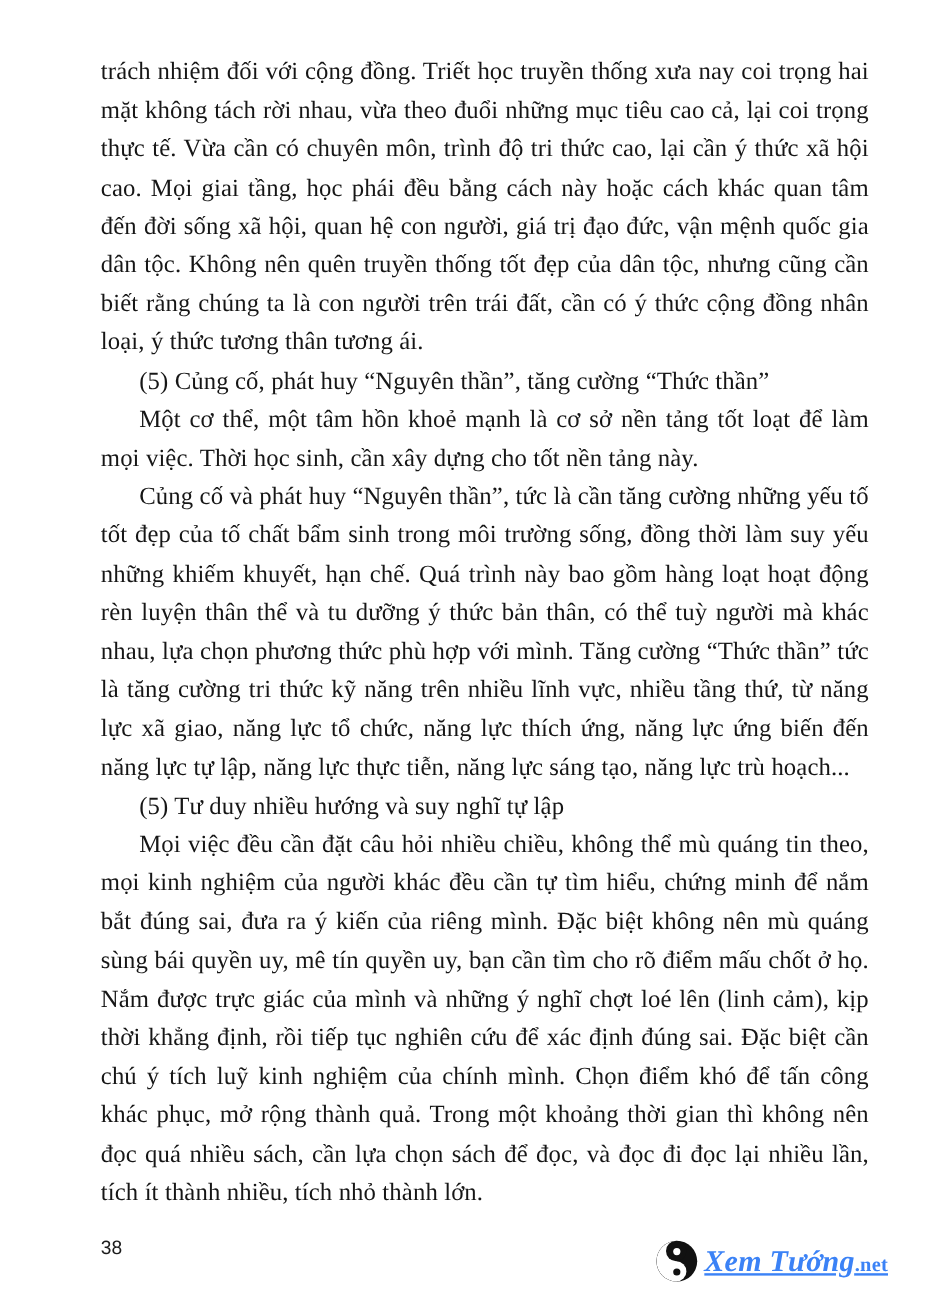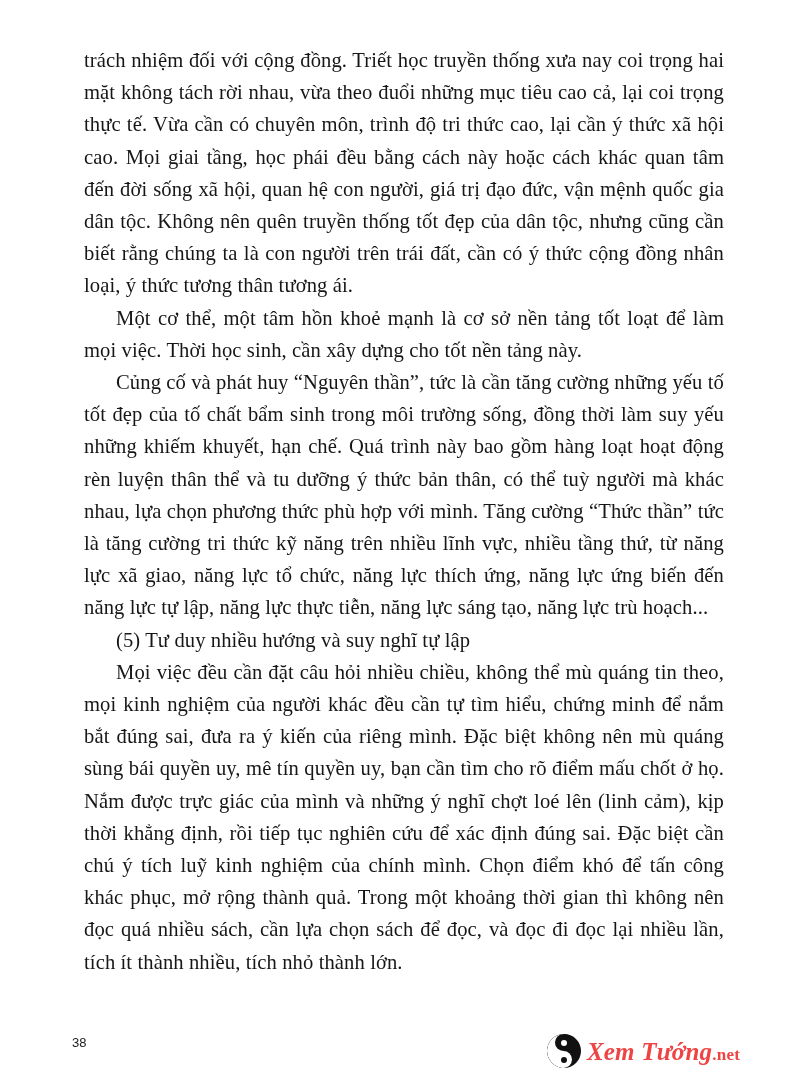--- a/index.html
+++ b/index.html
@@ -36,23 +36,23 @@
     margin-top: 0;
   }
   .indent {
     text-indent: 32px;
   }
   .gap {
     margin-top: 6px;
   }
   .footer {
     position: absolute;
-    left: 72px;
+    left: 84px;
     bottom: 36px;
-    font-size: 13px;
+    font-size: 16px;
     font-family: "Liberation Sans", sans-serif;
     color: #1b1b1b;
   }
   .watermark {
     position: absolute;
     right: 46px;
     bottom: 18px;
     display: flex;
     align-items: center;
     gap: 6px;
@@ -105,37 +105,39 @@
     height: 6px;
     border-radius: 50%;
     background: #111111;
     z-index: 3;
   }
   .wm-text {
     font-family: "Liberation Serif", serif;
     font-style: italic;
     font-weight: bold;
     font-size: 25px;
-    color: #ef4444;
+    color: #3b82f6;
     letter-spacing: 0.2px;
     line-height: 1;
+    text-decoration: underline;
   }
   .wm-text .suffix {
     font-size: 17px;
     font-style: normal;
     font-weight: bold;
   }
 </style>
 </head>
 <body>
 
 <div class="page">
 
   <div class="body-text">
     <p class="para">trách nhiệm đối với cộng đồng. Triết học truyền thống xưa nay coi trọng hai mặt không tách rời nhau, vừa theo đuổi những mục tiêu cao cả, lại coi trọng thực tế. Vừa cần có chuyên môn, trình độ tri thức cao, lại cần ý thức xã hội cao. Mọi giai tầng, học phái đều bằng cách này hoặc cách khác quan tâm đến đời sống xã hội, quan hệ con người, giá trị đạo đức, vận mệnh quốc gia dân tộc. Không nên quên truyền thống tốt đẹp của dân tộc, nhưng cũng cần biết rằng chúng ta là con người trên trái đất, cần có ý thức cộng đồng nhân loại, ý thức tương thân tương ái.</p>
+    <p class="para indent gap">(5) Củng cố, phát huy “Nguyên thần”, tăng cường “Thức thần”</p>
     <p class="para indent gap">Một cơ thể, một tâm hồn khoẻ mạnh là cơ sở nền tảng tốt loạt để làm mọi việc. Thời học sinh, cần xây dựng cho tốt nền tảng này.</p>
     <p class="para indent gap">Củng cố và phát huy “Nguyên thần”, tức là cần tăng cường những yếu tố tốt đẹp của tố chất bẩm sinh trong môi trường sống, đồng thời làm suy yếu những khiếm khuyết, hạn chế. Quá trình này bao gồm hàng loạt hoạt động rèn luyện thân thể và tu dưỡng ý thức bản thân, có thể tuỳ người mà khác nhau, lựa chọn phương thức phù hợp với mình. Tăng cường “Thức thần” tức là tăng cường tri thức kỹ năng trên nhiều lĩnh vực, nhiều tầng thứ, từ năng lực xã giao, năng lực tổ chức, năng lực thích ứng, năng lực ứng biến đến năng lực tự lập, năng lực thực tiễn, năng lực sáng tạo, năng lực trù hoạch...</p>
     <p class="para indent gap">(5) Tư duy nhiều hướng và suy nghĩ tự lập</p>
     <p class="para indent gap">Mọi việc đều cần đặt câu hỏi nhiều chiều, không thể mù quáng tin theo, mọi kinh nghiệm của người khác đều cần tự tìm hiểu, chứng minh để nắm bắt đúng sai, đưa ra ý kiến của riêng mình. Đặc biệt không nên mù quáng sùng bái quyền uy, mê tín quyền uy, bạn cần tìm cho rõ điểm mấu chốt ở họ. Nắm được trực giác của mình và những ý nghĩ chợt loé lên (linh cảm), kịp thời khẳng định, rồi tiếp tục nghiên cứu để xác định đúng sai. Đặc biệt cần chú ý tích luỹ kinh nghiệm của chính mình. Chọn điểm khó để tấn công khác phục, mở rộng thành quả. Trong một khoảng thời gian thì không nên đọc quá nhiều sách, cần lựa chọn sách để đọc, và đọc đi đọc lại nhiều lần, tích ít thành nhiều, tích nhỏ thành lớn.</p>
   </div>
 
   <div class="footer">38</div>
 
   <div class="watermark">
     <div class="wm-logo">

